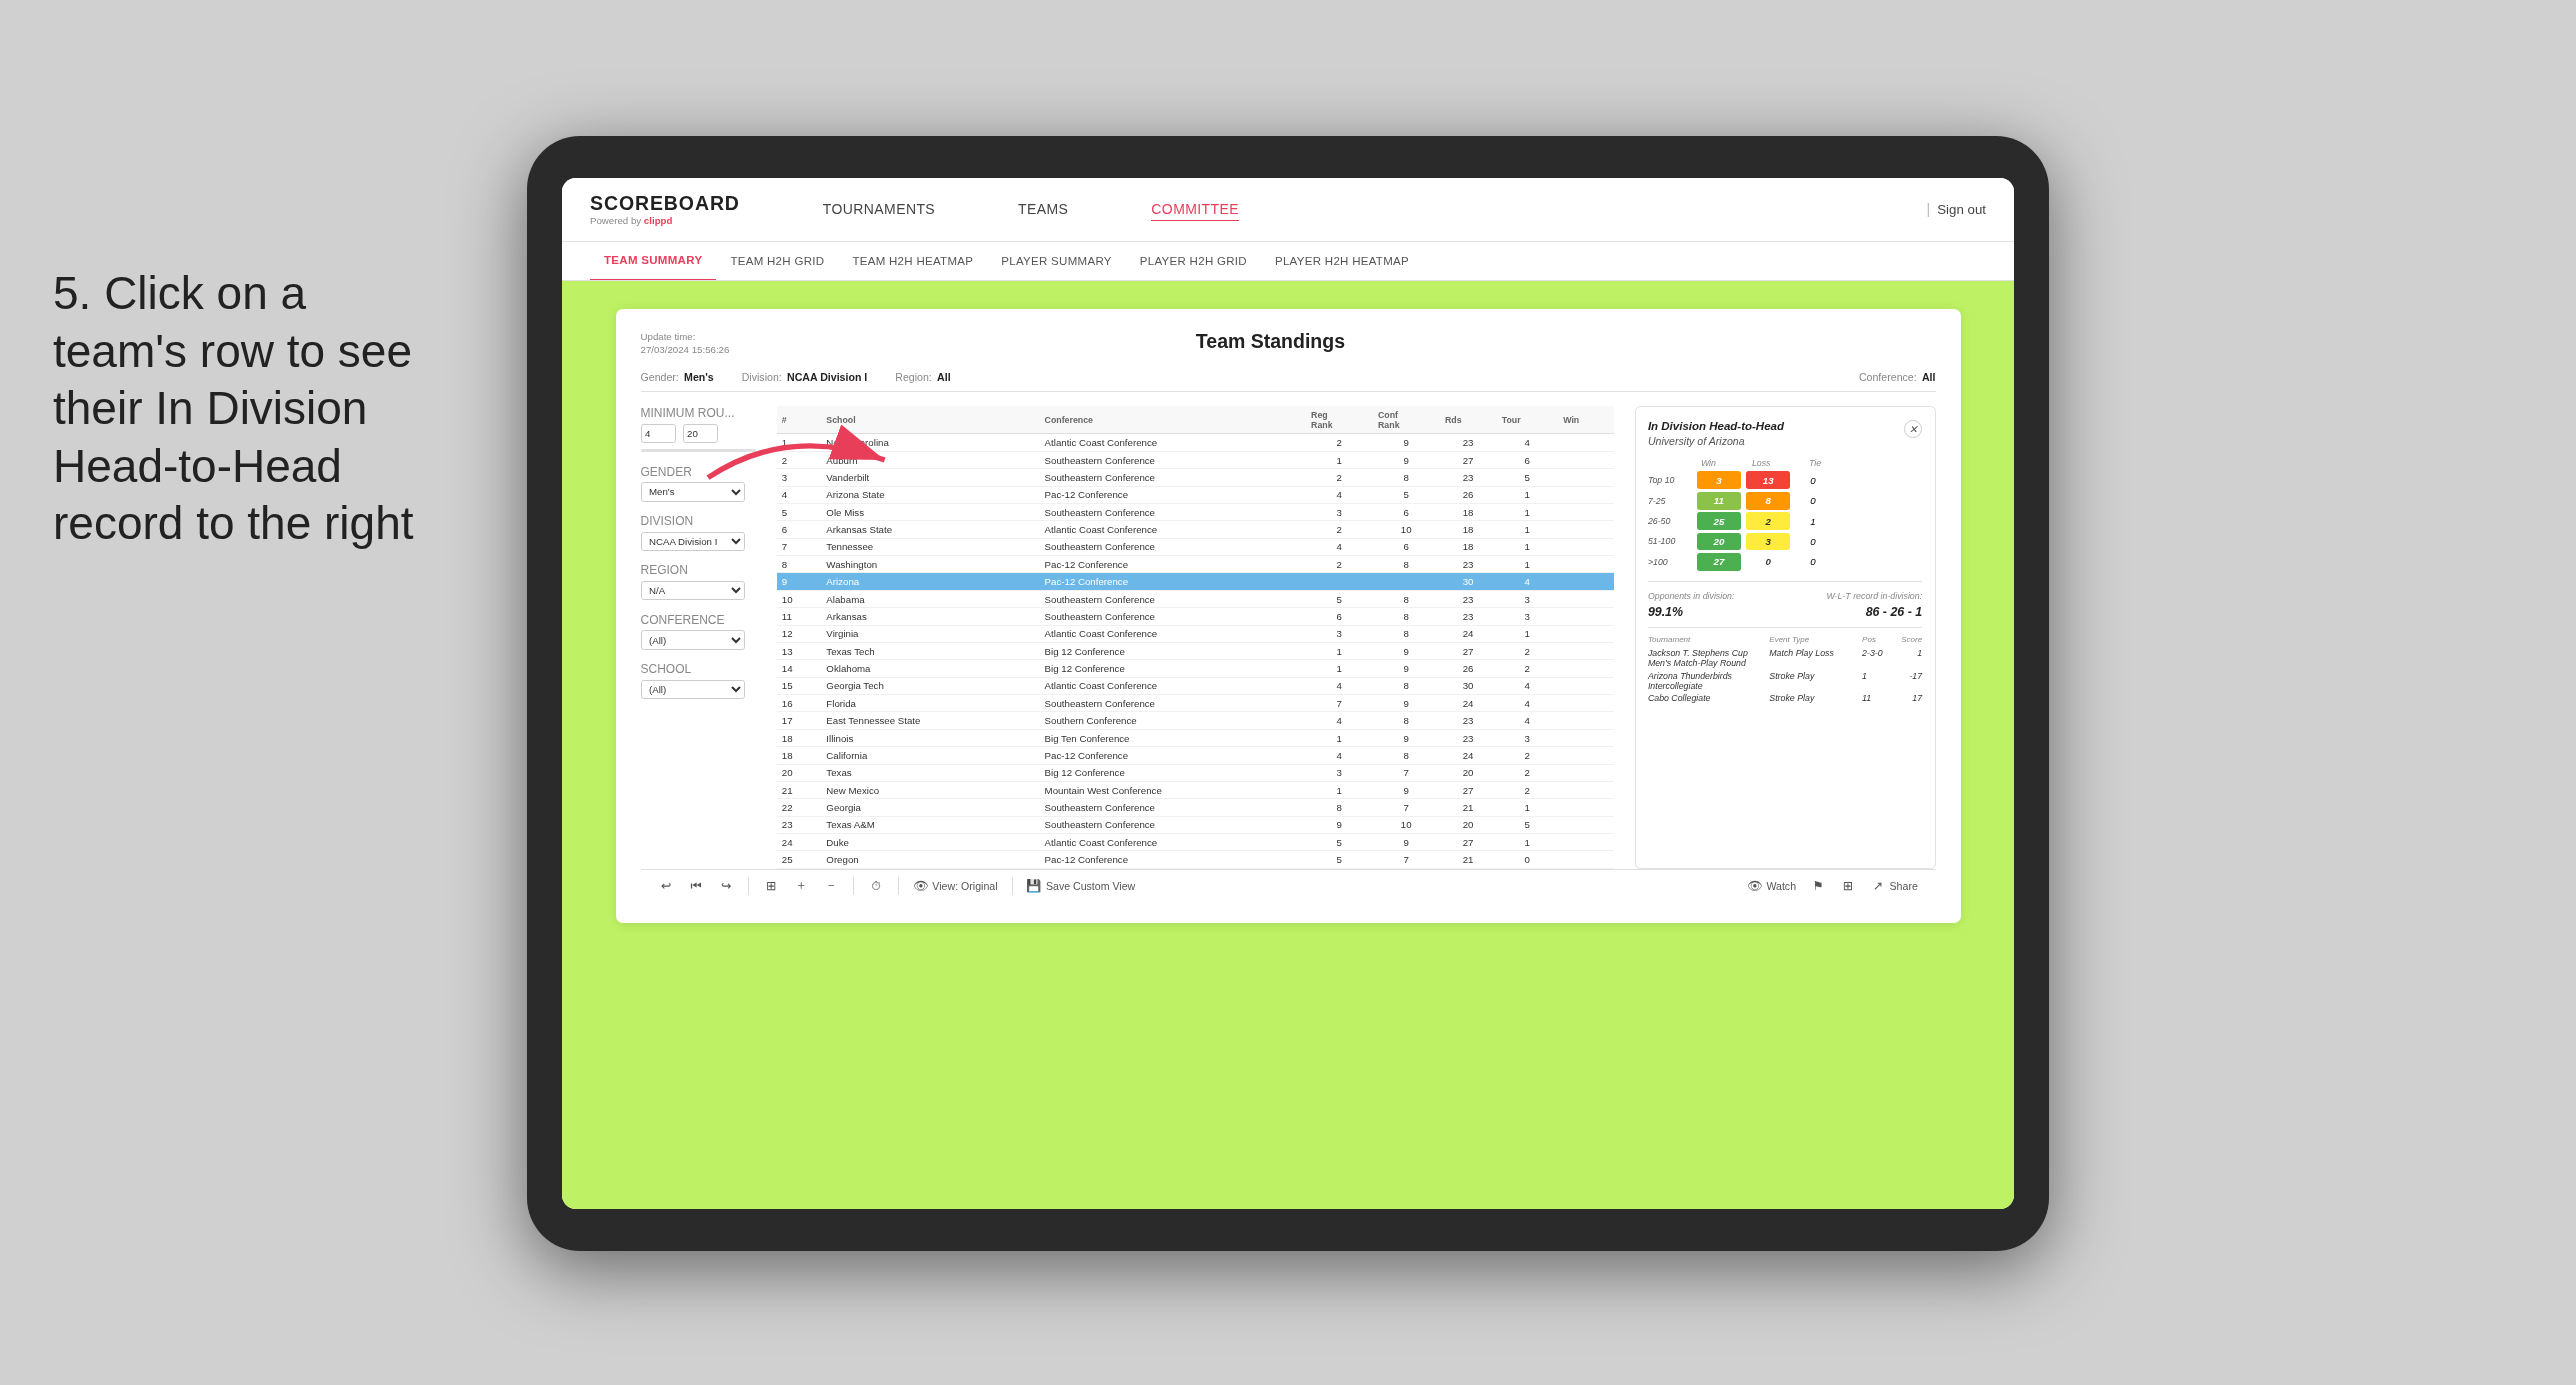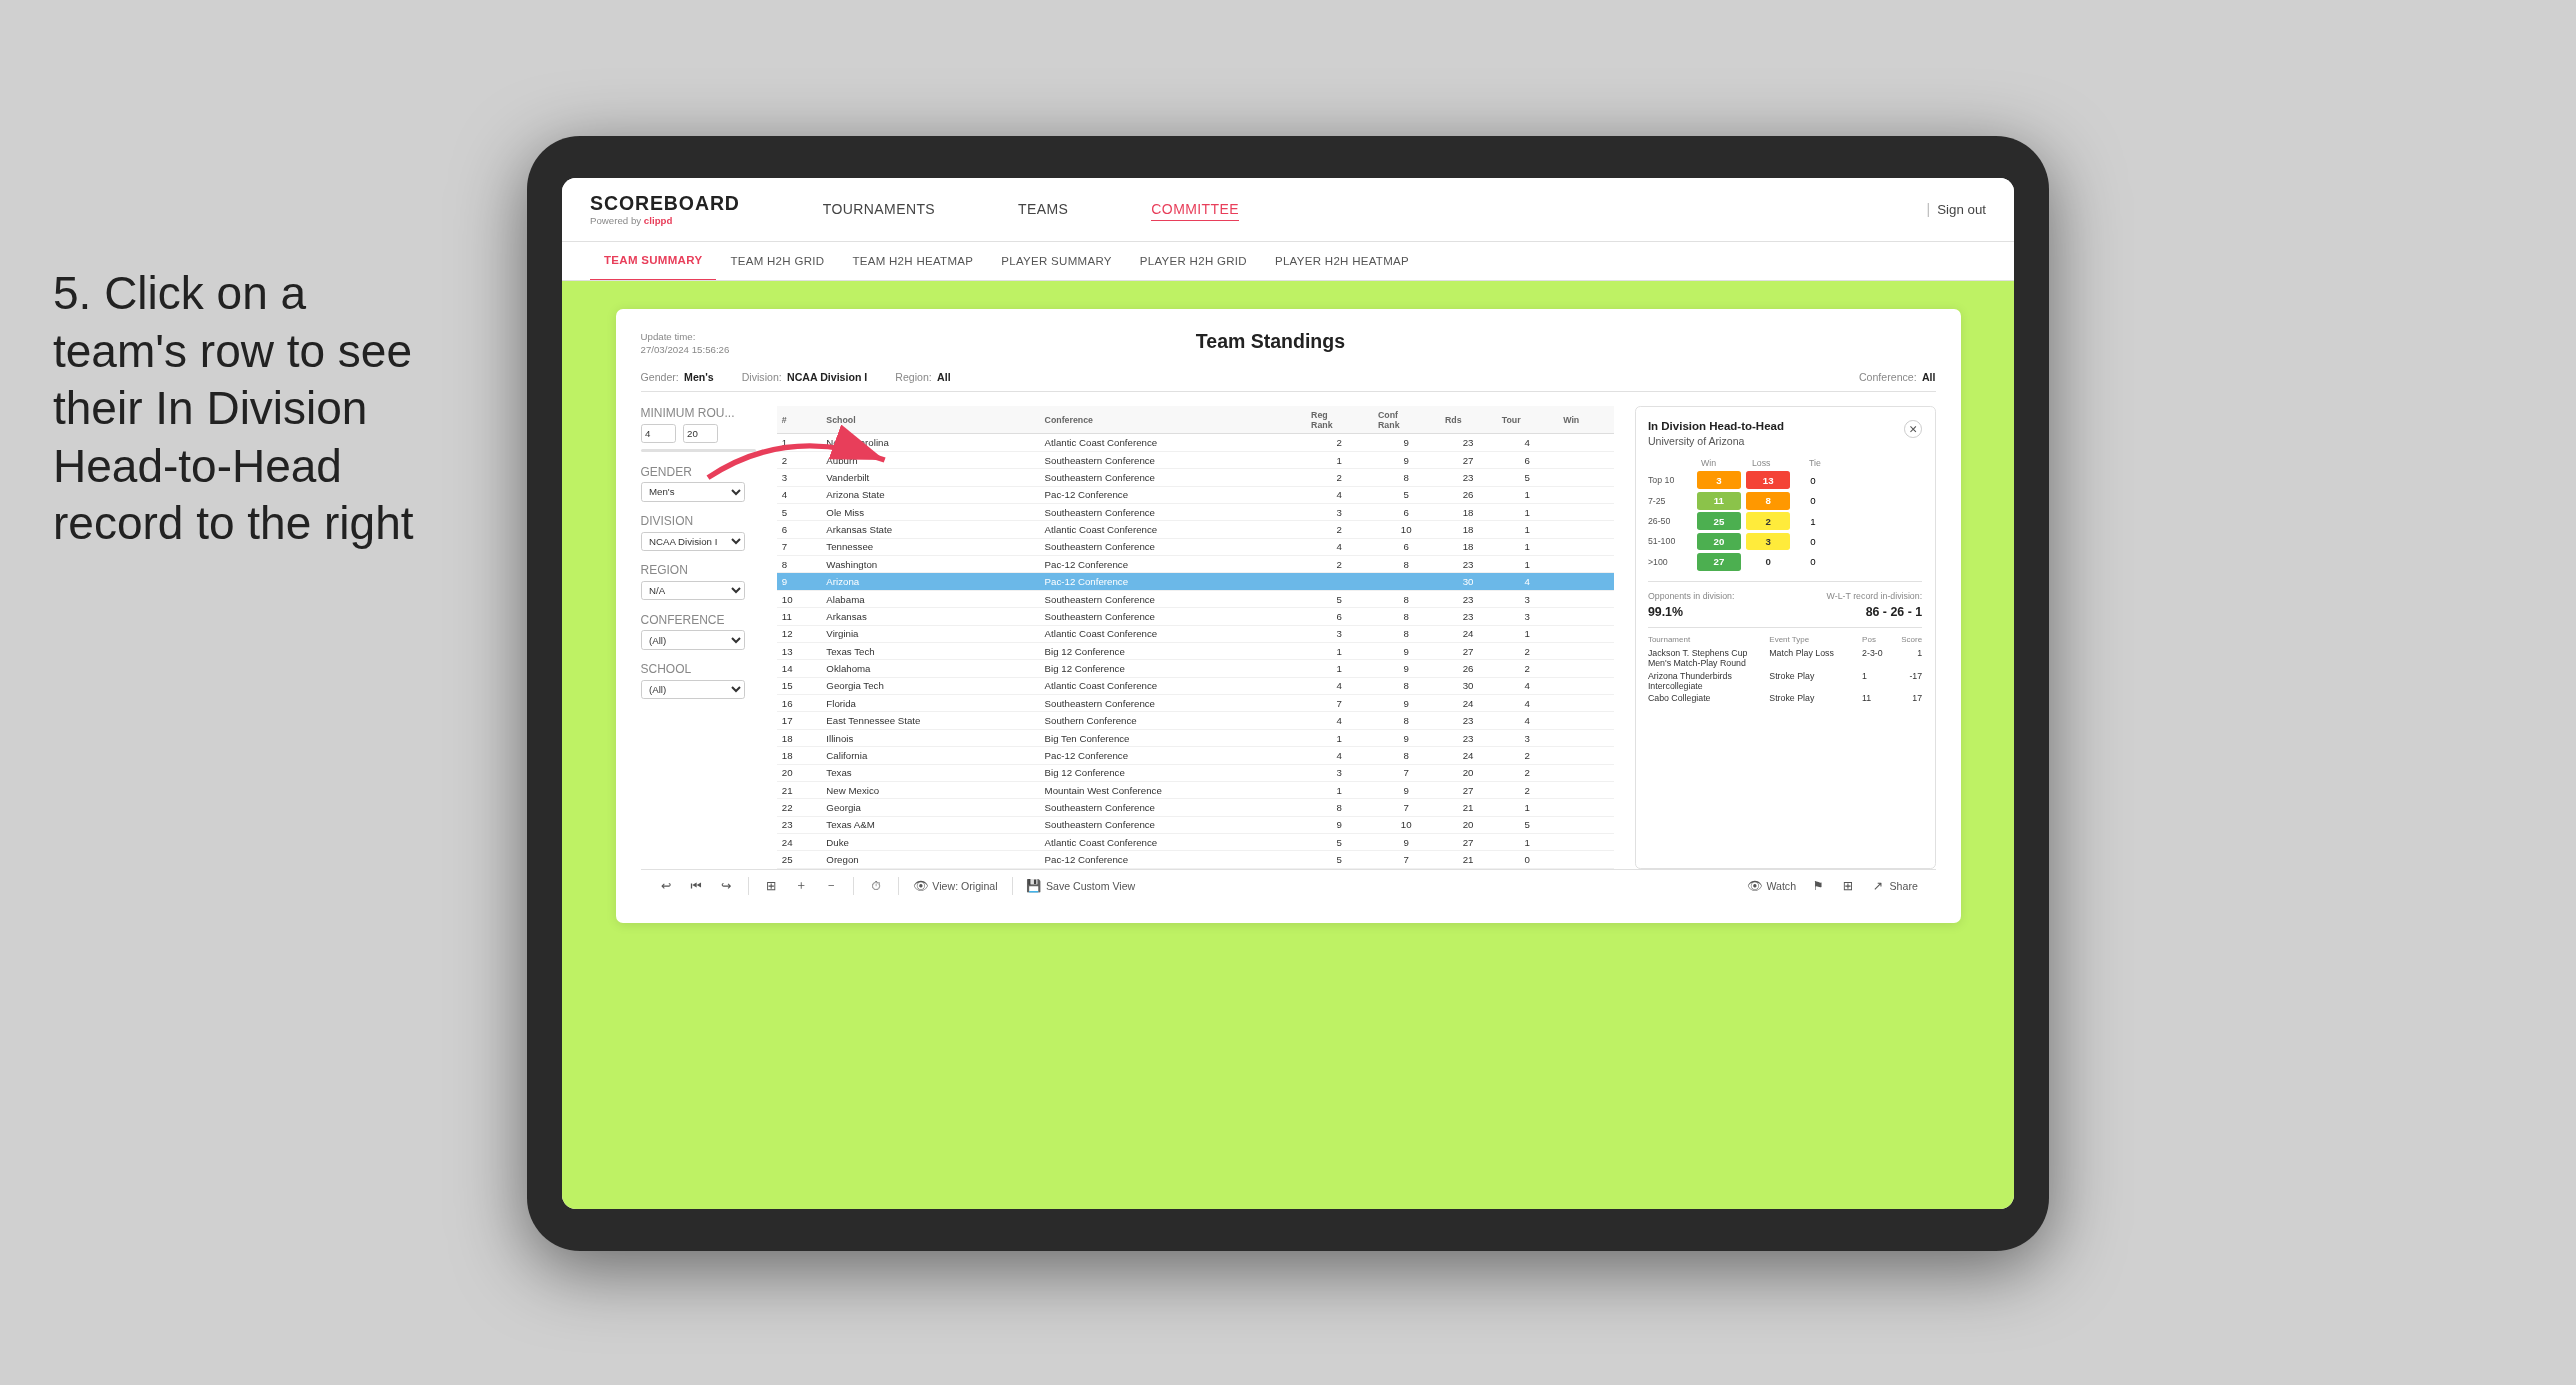--- a/index.html
+++ b/index.html
@@ -270,20 +270,21 @@
       background: #6bb8e8 !important;
       color: #fff;
     }
     
     .h2h-panel {
       width: 301px;
       flex-shrink: 0;
       border: 0.9px solid #e0e0e0;
       border-radius: 5.3px;
       padding: 12.4px;
+      font-style: italic;
     }
     .h2h-title {
       font-size: 11.5px;
       font-weight: 700;
       color: #222;
       margin-bottom: 3.5px;
     }
     .h2h-subtitle {
       font-size: 10.6px;
       color: #555;

